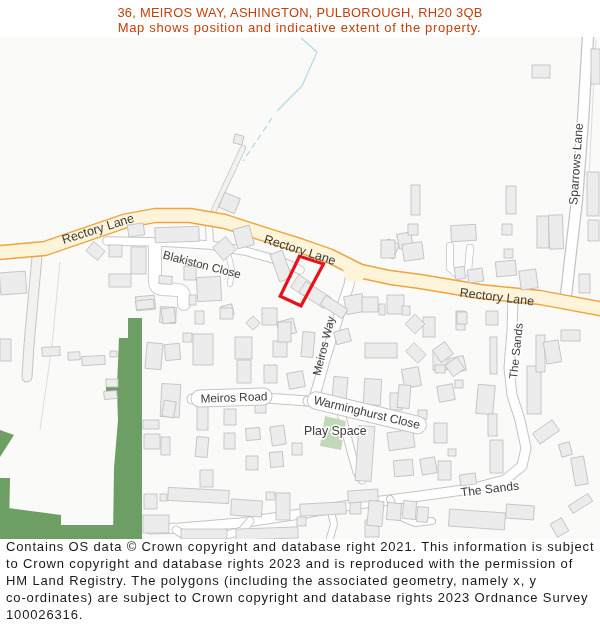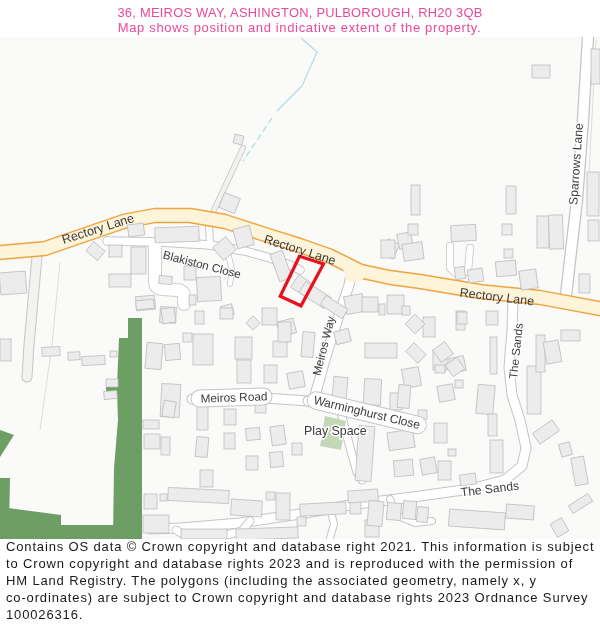--- a/index.html
+++ b/index.html
@@ -1,18 +1,18 @@
 <!DOCTYPE html>
 <html><head>
 <meta charset="utf-8">
 <style>
 html,body { margin:0; padding:0; background:#ffffff; width:600px; height:625px; overflow:hidden; }
 * { box-sizing:border-box; }
 body { font-family:"Liberation Sans", sans-serif; position:relative; }
-.hdr { position:absolute; left:0; top:0; width:600px; text-align:center; color:#ec4899; }
+.hdr { position:absolute; left:0; top:0; width:600px; text-align:center; color:#c2410c; }
 .h1 { position:absolute; top:5px; width:600px; font-size:12.9px; letter-spacing:0.25px; }
 .h2 { position:absolute; top:20px; width:599px; font-size:13.0px; letter-spacing:0.65px; }
 .map { position:absolute; left:0; top:37px; width:600px; height:502px; }
 .ftr { position:absolute; left:6px; top:538px; width:700px; font-size:13px; letter-spacing:0.85px; line-height:17px; white-space:nowrap; color:#1a1a1a; }
 </style>
 </head>
 <body>
 
 <div class="hdr h1">36, MEIROS WAY, ASHINGTON, PULBOROUGH, RH20 3QB</div>
 

